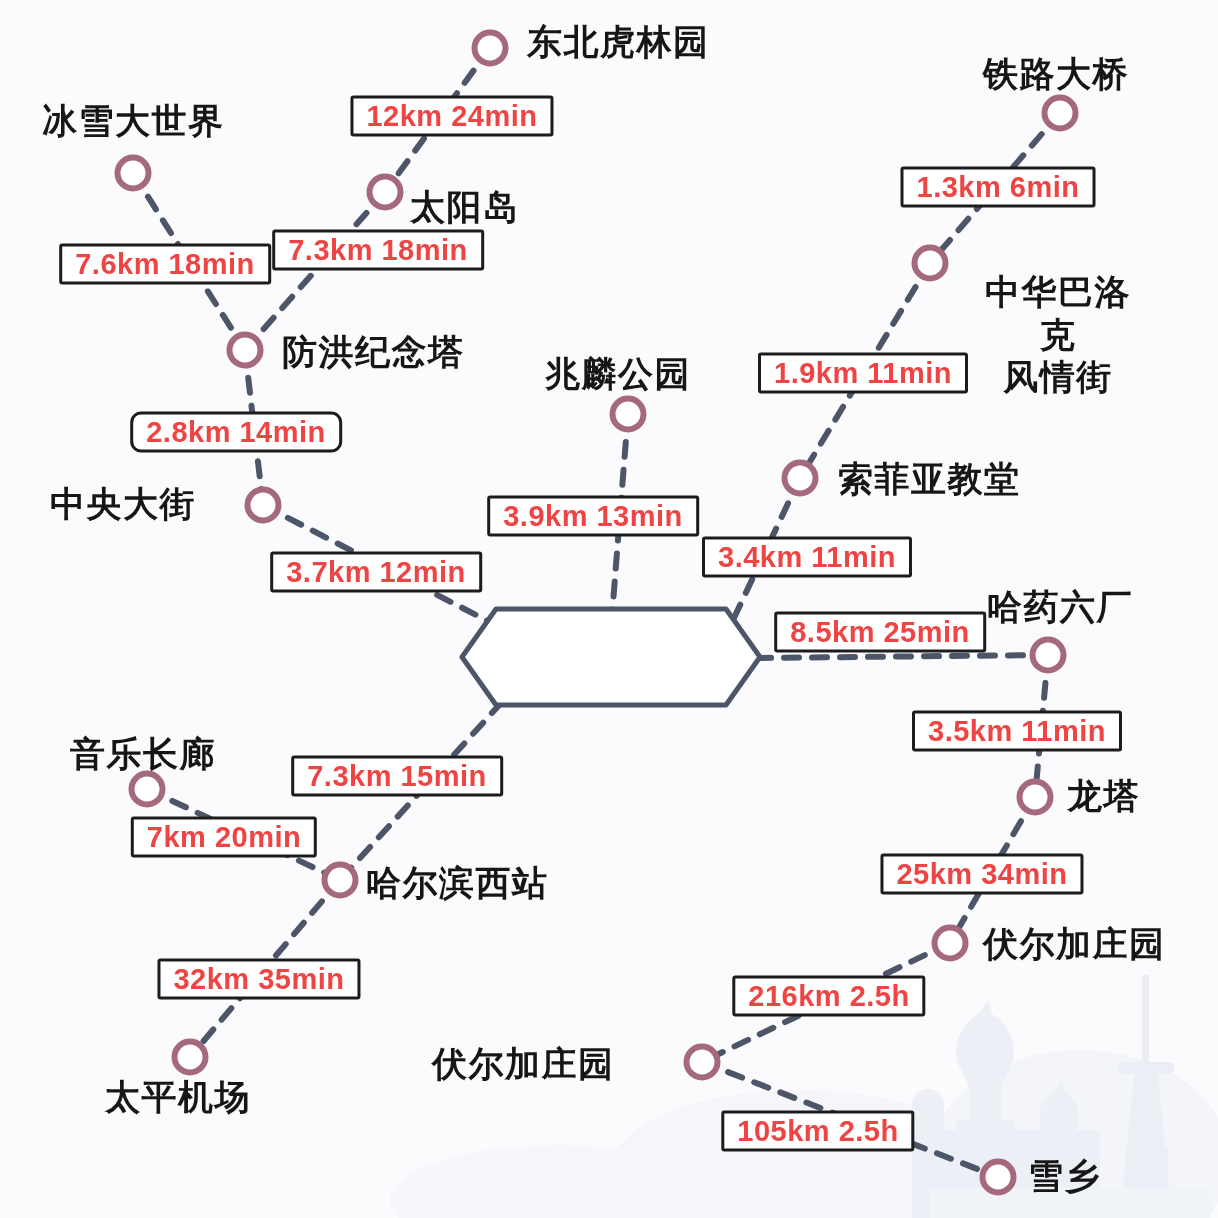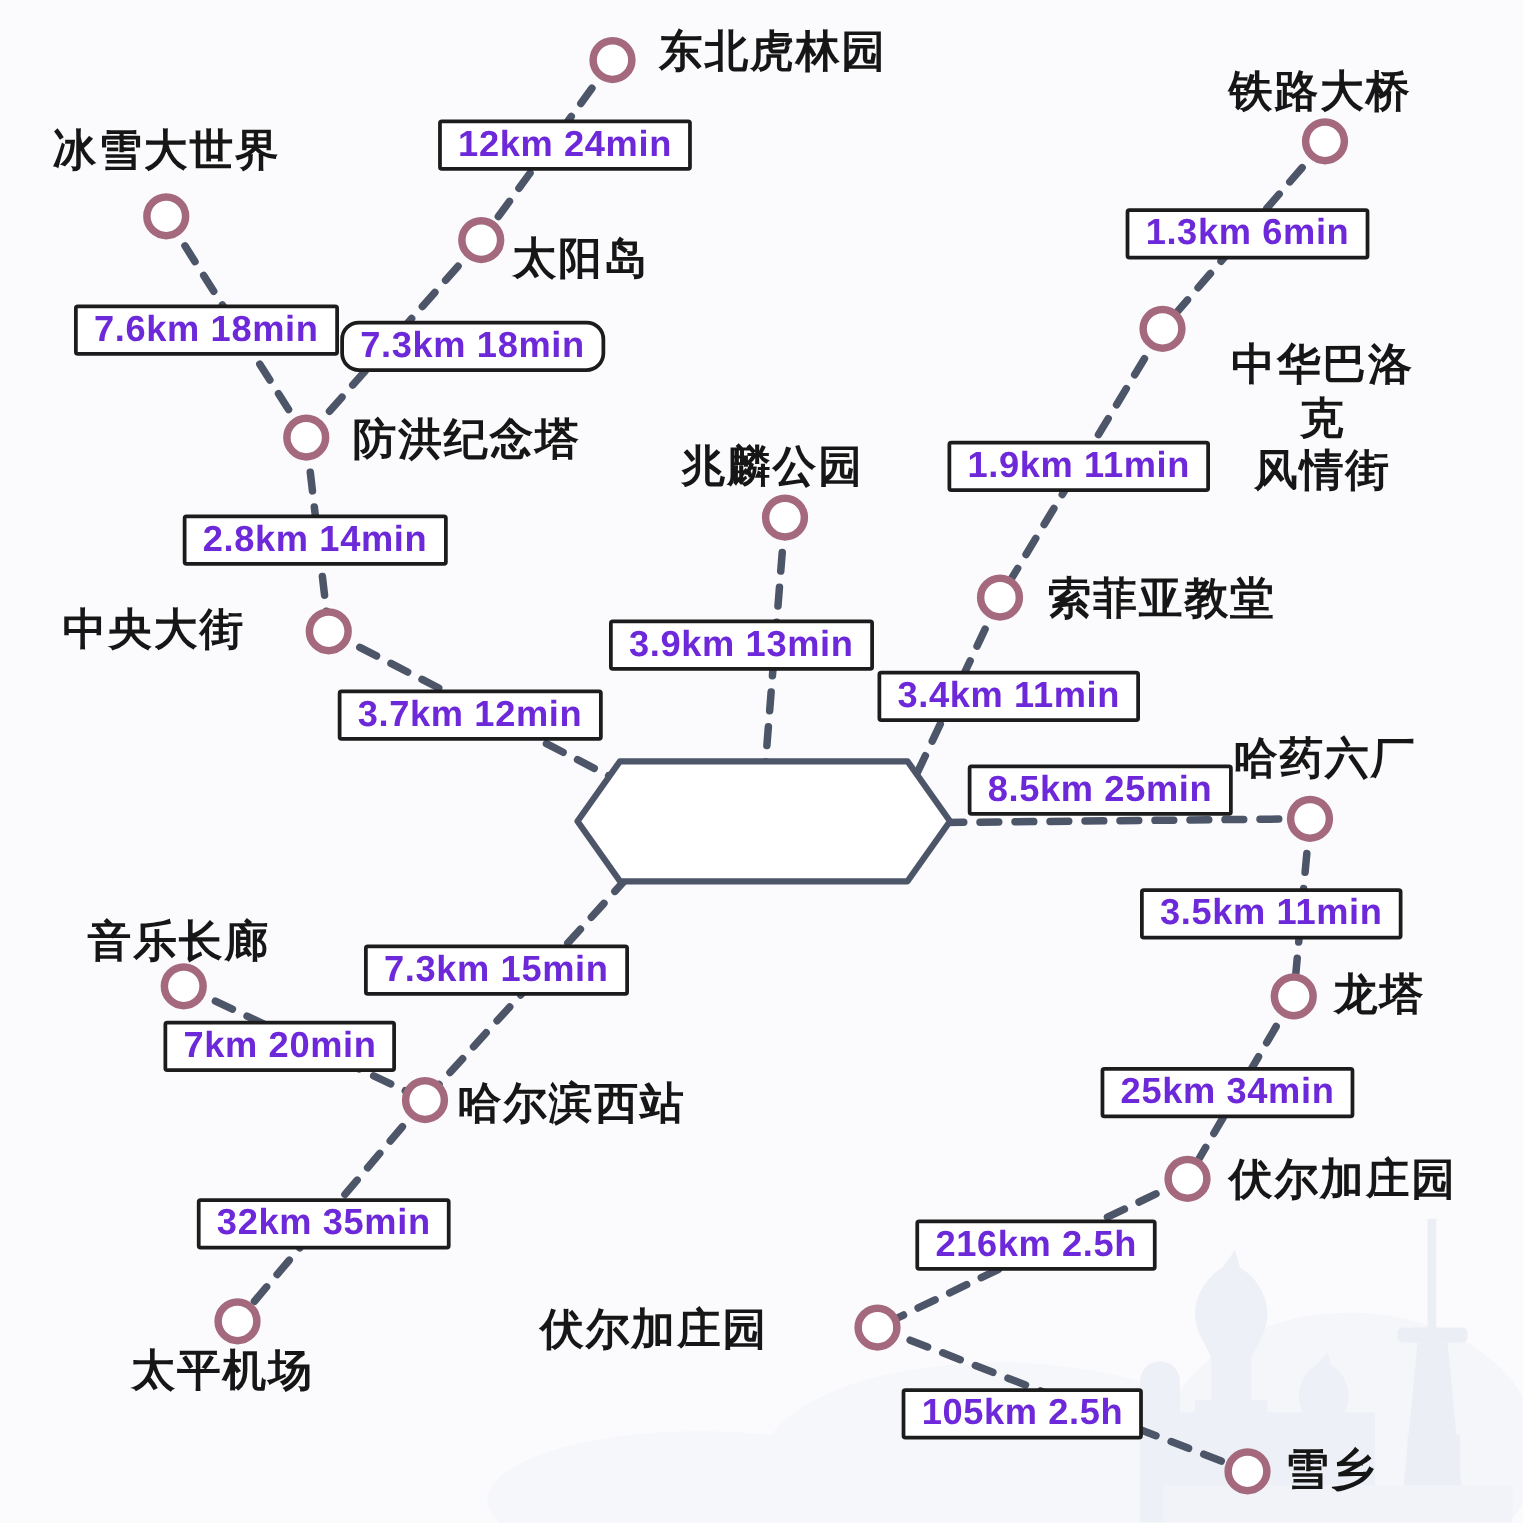--- a/index.html
+++ b/index.html
@@ -47,21 +47,21 @@
   }
   .dist-box{
     position:absolute;
     transform:translate(-50%,-50%);
     background:#ffffff;
     border:3px solid #1c1c1c;
     border-radius:3px;
     padding:1px 13px;
     font-size:29px;
     font-weight:600;
-    color:#6d28d9;
+    color:#ef4444;
     letter-spacing:.5px;
     white-space:nowrap;
   }
   .hub-label{
     position:absolute;
     transform:translate(-50%,-50%);
     font-size:54px;
     font-weight:800;
     color:var(--hub-text-color,#9e2b3d);
     letter-spacing:5px;
@@ -150,23 +150,23 @@
       <div class="loc-label" style="left: 983px; top: 923px;">伏尔加庄园</div>
       <div class="node" style="left: 190px; top: 1057px;"></div>
       <div class="loc-label" style="left: 105px; top: 1076px;">太平机场</div>
       <div class="node" style="left: 702px; top: 1062px;"></div>
       <div class="loc-label" style="left: 432px; top: 1043px;">伏尔加庄园</div>
       <div class="node" style="left: 998px; top: 1177px;"></div>
       <div class="loc-label" style="left: 1028px; top: 1155px;">雪乡</div>
       <div class="dist-box" style="left: 452px; top: 116px;">12km 24min</div>
       <div class="dist-box" style="left: 998px; top: 187px;">1.3km 6min</div>
       <div class="dist-box" style="left: 165px; top: 264px;">7.6km 18min</div>
-      <div class="dist-box" style="left: 378px; top: 277px; border-radius: 15px;">7.3km 18min</div>
+      <div class="dist-box" style="left: 378px; top: 250px;">7.3km 18min</div>
       <div class="dist-box" style="left: 863px; top: 373px;">1.9km 11min</div>
-      <div class="dist-box" style="left: 252px; top: 432px;">2.8km 14min</div>
+      <div class="dist-box" style="left: 236px; top: 432px; border-radius: 11px;">2.8km 14min</div>
       <div class="dist-box" style="left: 593px; top: 516px; text-align: right;">3.9km 13min</div>
       <div class="dist-box" style="left: 807px; top: 557px;">3.4km 11min</div>
       <div class="dist-box" style="left: 376px; top: 572px;">3.7km 12min</div>
       <div class="dist-box" style="left: 880px; top: 632px;">8.5km 25min</div>
       <div class="dist-box" style="left: 1017px; top: 731px;">3.5km 11min</div>
       <div class="dist-box" style="left: 397px; top: 776px;">7.3km 15min</div>
       <div class="dist-box" style="left: 224px; top: 837px;">7km 20min</div>
       <div class="dist-box" style="left: 982px; top: 874px;">25km 34min</div>
       <div class="dist-box" style="left: 259px; top: 979px;">32km 35min</div>
       <div class="dist-box" style="left: 829px; top: 996px;">216km 2.5h</div>

